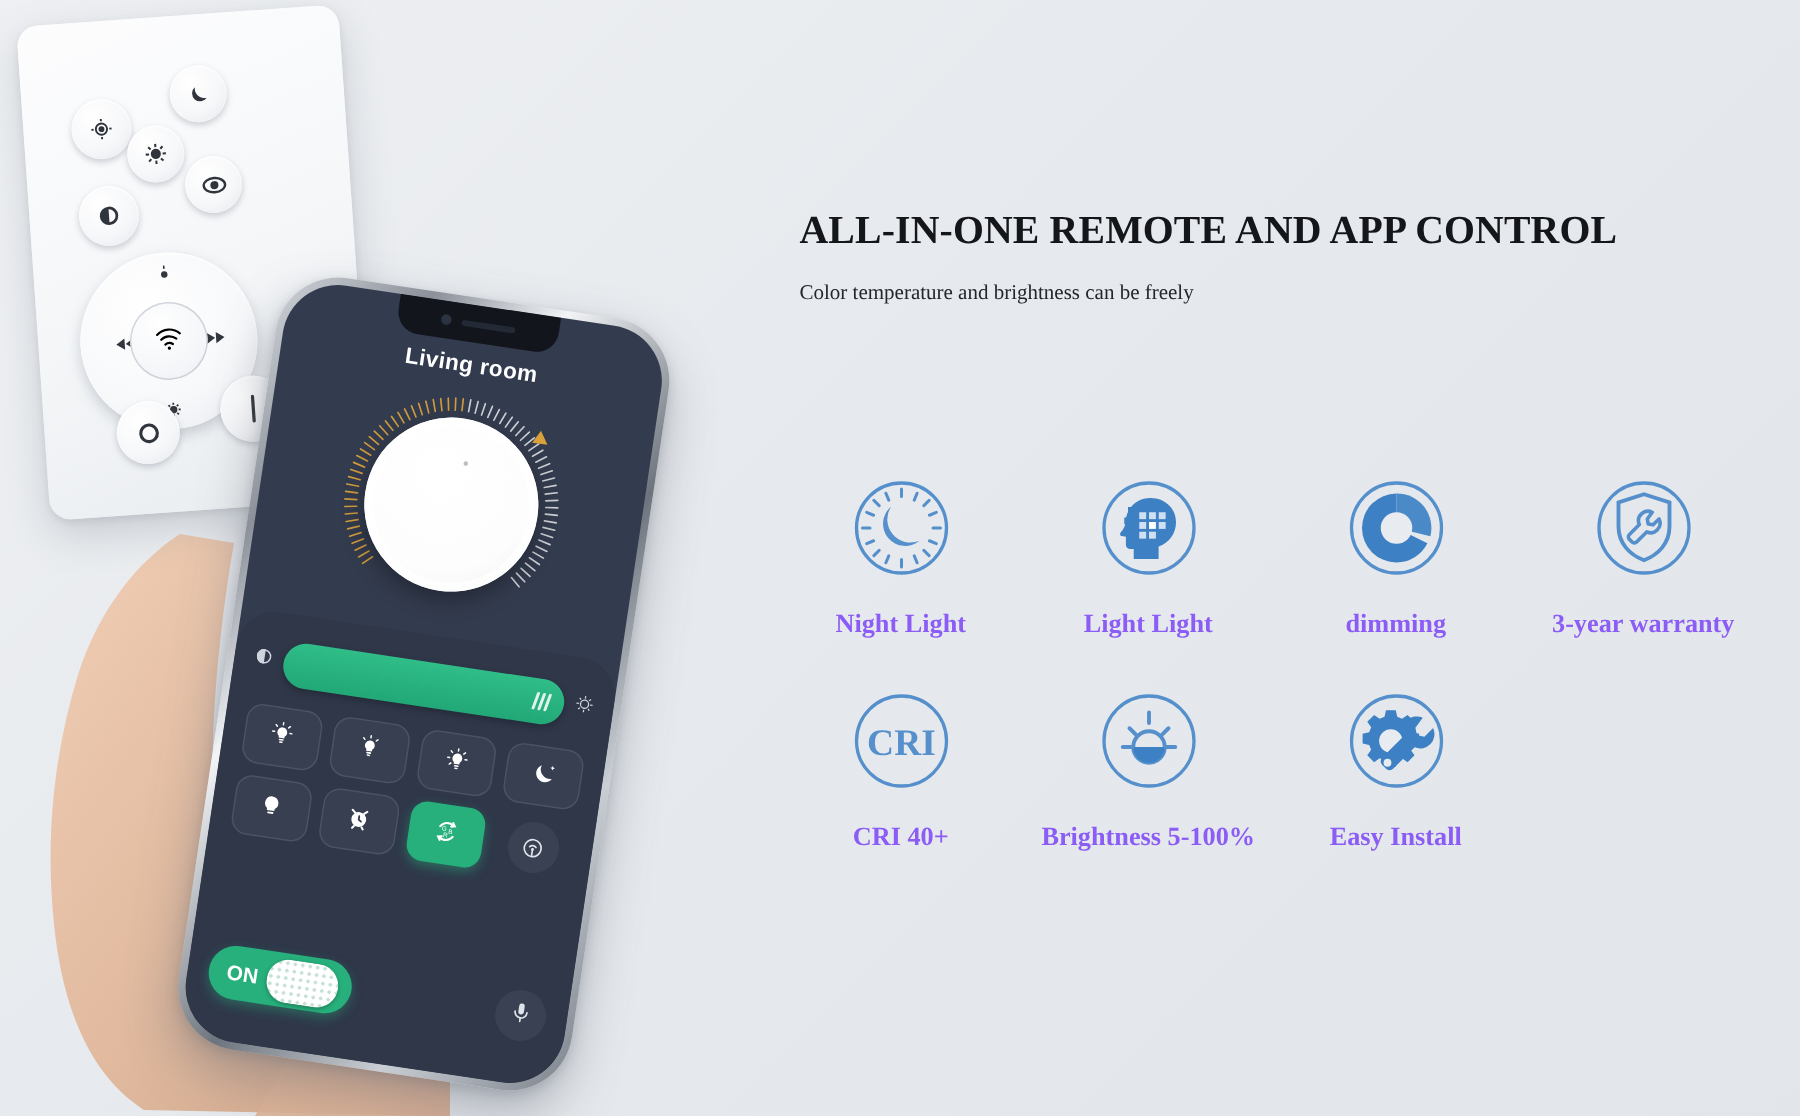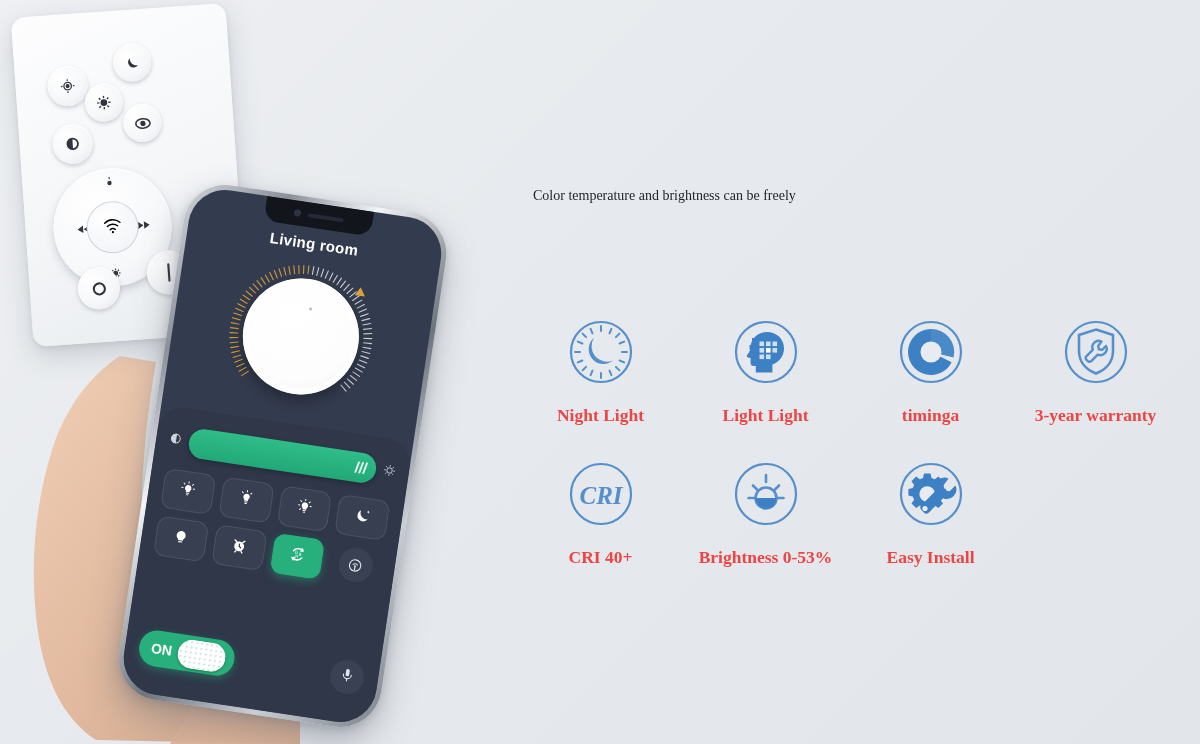--- a/index.html
+++ b/index.html
@@ -162,24 +162,24 @@
   }
   .subcopy {
     position: absolute; left: 533px; top: 186px; width: 600px;
     font-size: 14px; line-height: 1.43; color: #23262b;
   }
   .features {
     position: absolute; left: 518px; top: 312px; width: 660px;
     display: grid; grid-template-columns: repeat(4, 1fr); row-gap: 28px;
   }
   .feat { display: flex; flex-direction: column; align-items: center; }
-  .feat-icon { width: 80px; height: 80px; font-style: italic; }
+  .feat-icon { width: 80px; height: 80px; }
   .feat-label {
     margin-top: 13px; font-size: 17.5px; font-weight: 700;
-    color: #ef4444; white-space: nowrap; text-align: center;
+    color: #8b5cf6; white-space: nowrap; text-align: center;
   }
 </style>
 </head>
 <body>
 
 <div id="stage">
 
   <div class="remote-wrap">
     <div class="remote-body"></div>
 
@@ -510,20 +510,21 @@
                 <path d="M6 11.5a6 6 0 0 0 12 0" fill="none" stroke="currentColor" stroke-width="1.7" stroke-linecap="round"></path>
                 <path d="M12 17.6V21" stroke="currentColor" stroke-width="1.7" stroke-linecap="round"></path>
               </svg>
             </span>
           </div>
         </div>
       </div>
     </div>
   </div>
 
+  <div class="headline">ALL-IN-ONE REMOTE AND APP CONTROL</div>
   <div class="subcopy">
     <div>Color temperature and brightness can be freely</div>
   </div>
 
   <div class="features">
 
     <div class="feat">
       <span class="feat-icon">
         <svg viewBox="0 0 80 80" width="80" height="80" fill="none" stroke="#5590cc">
           <circle cx="40" cy="40" r="30" stroke-width="2.2"></circle>
@@ -567,21 +568,21 @@
 
     <div class="feat">
       <span class="feat-icon">
         <svg viewBox="0 0 80 80" width="80" height="80" fill="none" stroke="#5590cc">
           <circle cx="40" cy="40" r="30" stroke-width="2.2"></circle>
           <path d="M40 17a23 23 0 1 0 0 46 23 23 0 0 0 20.6-12.8L40 40z" fill="#3d81c4" stroke="none"></path>
           <path d="M62.6 45.5A23 23 0 0 0 40 17v23z" fill="#3d81c4" stroke="none" opacity="0.92"></path>
           <circle cx="40" cy="40" r="10.5" fill="#e8ebef" stroke="none"></circle>
         </svg>
       </span>
-      <span class="feat-label">timinga</span>
+      <span class="feat-label">dimming</span>
     </div>
 
     <div class="feat">
       <span class="feat-icon">
         <svg viewBox="0 0 80 80" width="80" height="80" fill="none" stroke="#5590cc">
           <circle cx="40" cy="40" r="30" stroke-width="2.2"></circle>
           <path d="M40 17.5l17 5.5v16c0 11.5-7.8 19-17 22.5-9.2-3.5-17-11-17-22.5v-16z" stroke-width="2.6"></path>
           <path d="M45.5 29.5a6.3 6.3 0 0 0-8.6 8.2l-6.6 6.6a2.3 2.3 0 0 0 0 3.3l1.6 1.6a2.3 2.3 0 0 0 3.3 0l6.6-6.6a6.3 6.3 0 0 0 8.2-8.6l-3.9 3.9-3.3-.6-.6-3.3z" stroke-width="2.4" stroke-linejoin="round"></path>
         </svg>
       </span>
@@ -602,21 +603,21 @@
       <span class="feat-icon">
         <svg viewBox="0 0 80 80" width="80" height="80" fill="none" stroke="#5590cc">
           <circle cx="40" cy="40" r="30" stroke-width="2.2"></circle>
           <circle cx="40" cy="44" r="10.5" stroke-width="2.6"></circle>
           <path d="M29.5 44a10.5 10.5 0 0 0 21 0z" fill="#3d81c4" stroke="none"></path>
           <g stroke-width="2.6" stroke-linecap="round">
             <path d="M40 21v7M22.5 44h6.5M51 44h6.5M27 31.5l4.6 4.6M53 31.5l-4.6 4.6"></path>
           </g>
         </svg>
       </span>
-      <span class="feat-label">Brightness 0-53%</span>
+      <span class="feat-label">Brightness 5-100%</span>
     </div>
 
 
     <div class="feat">
       <span class="feat-icon">
         <svg viewBox="0 0 80 80" width="80" height="80" fill="none" stroke="#5590cc">
           <circle cx="40" cy="40" r="30" stroke-width="2.2"></circle>
           <g fill="#3d81c4" stroke="none">
             <path d="M33 19.5h6.5l1 4.4 3.2 1.3 3.7-2.6 4.6 4.6-2.6 3.7 1.3 3.2 4.4 1v6.5l-4.4 1-1.3 3.2 2.6 3.7-4.6 4.6-3.7-2.6-3.2 1.3-1 4.4H33l-1-4.4-3.2-1.3-3.7 2.6-4.6-4.6 2.6-3.7-1.3-3.2-4.4-1v-6.5l4.4-1 1.3-3.2-2.6-3.7 4.6-4.6 3.7 2.6 3.2-1.3z"></path>
           </g>

